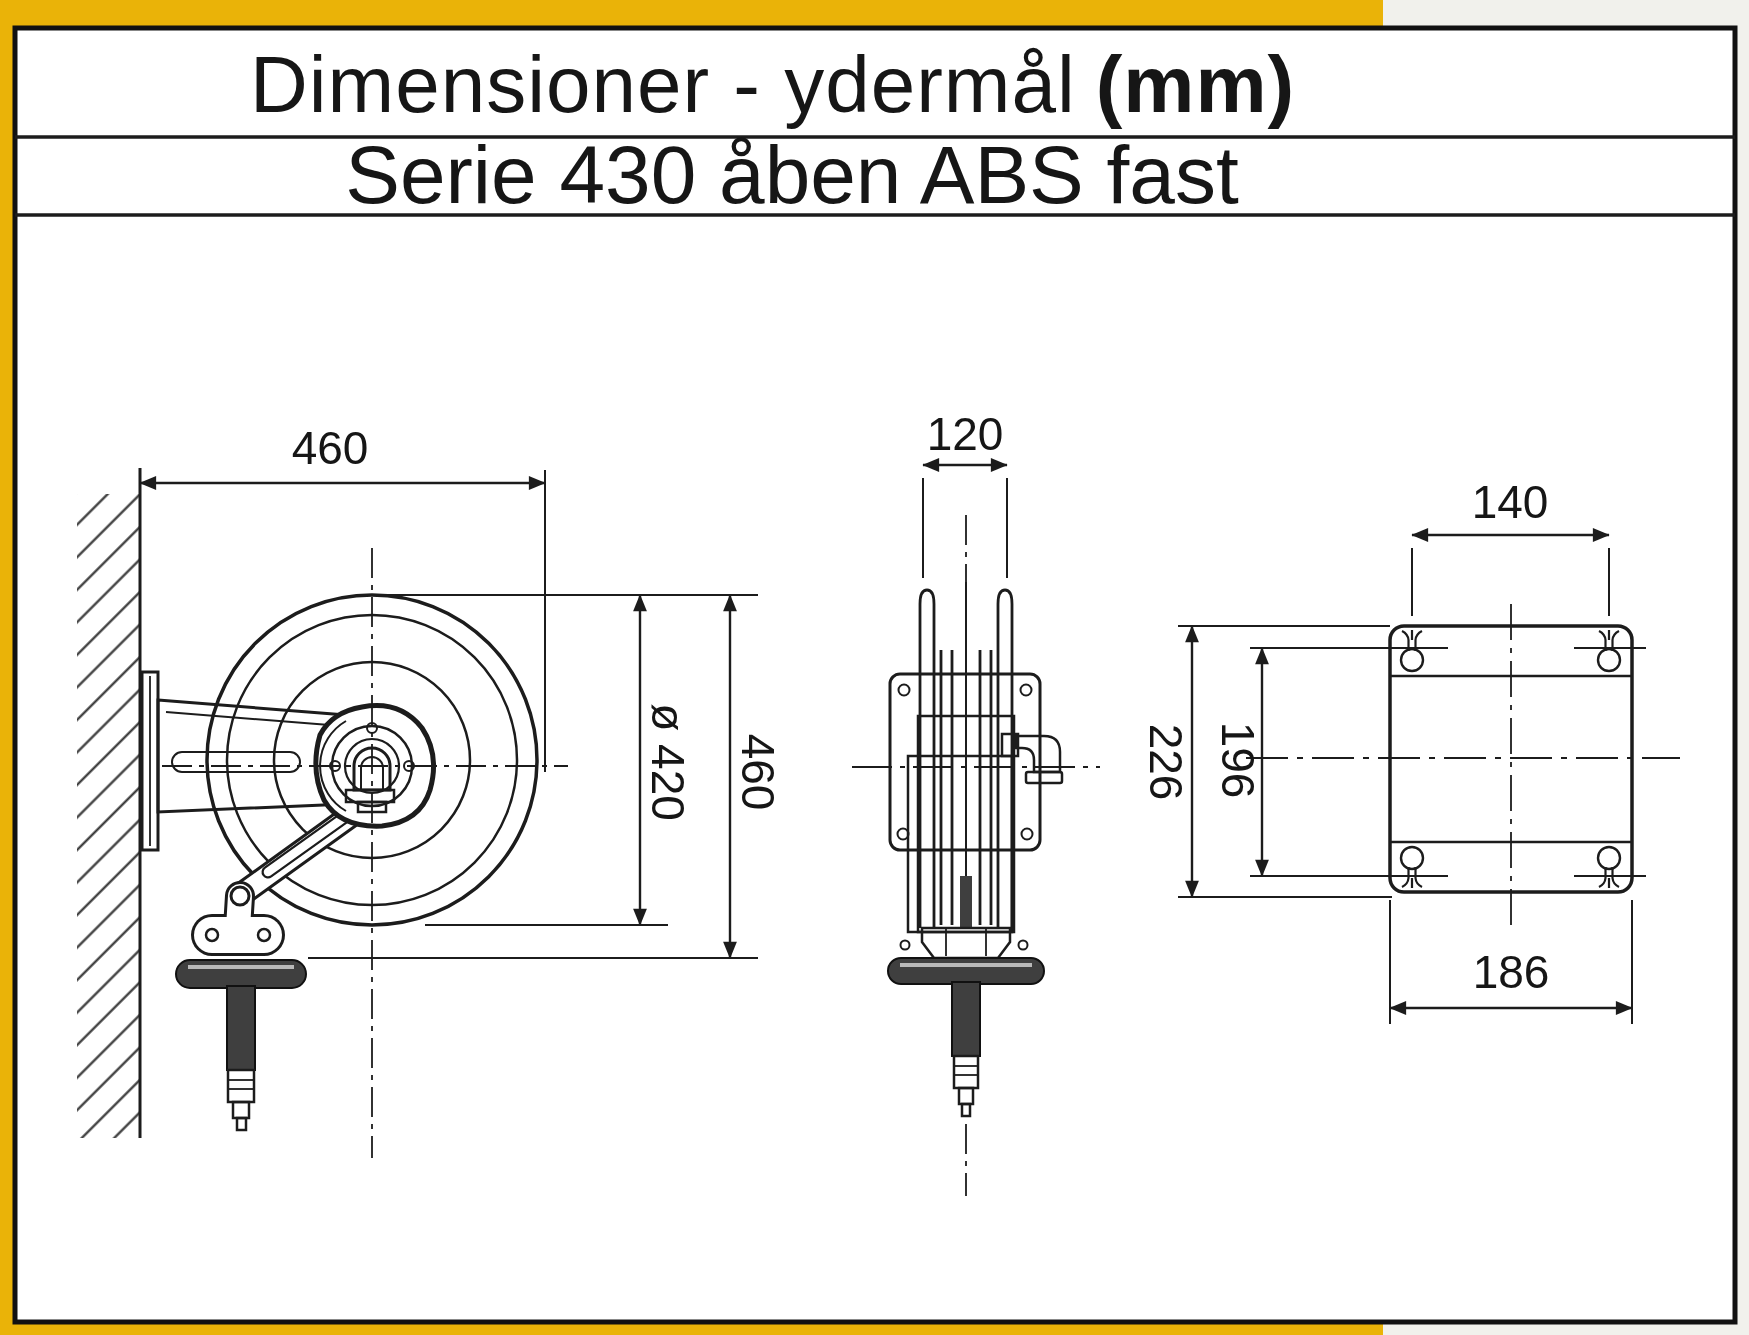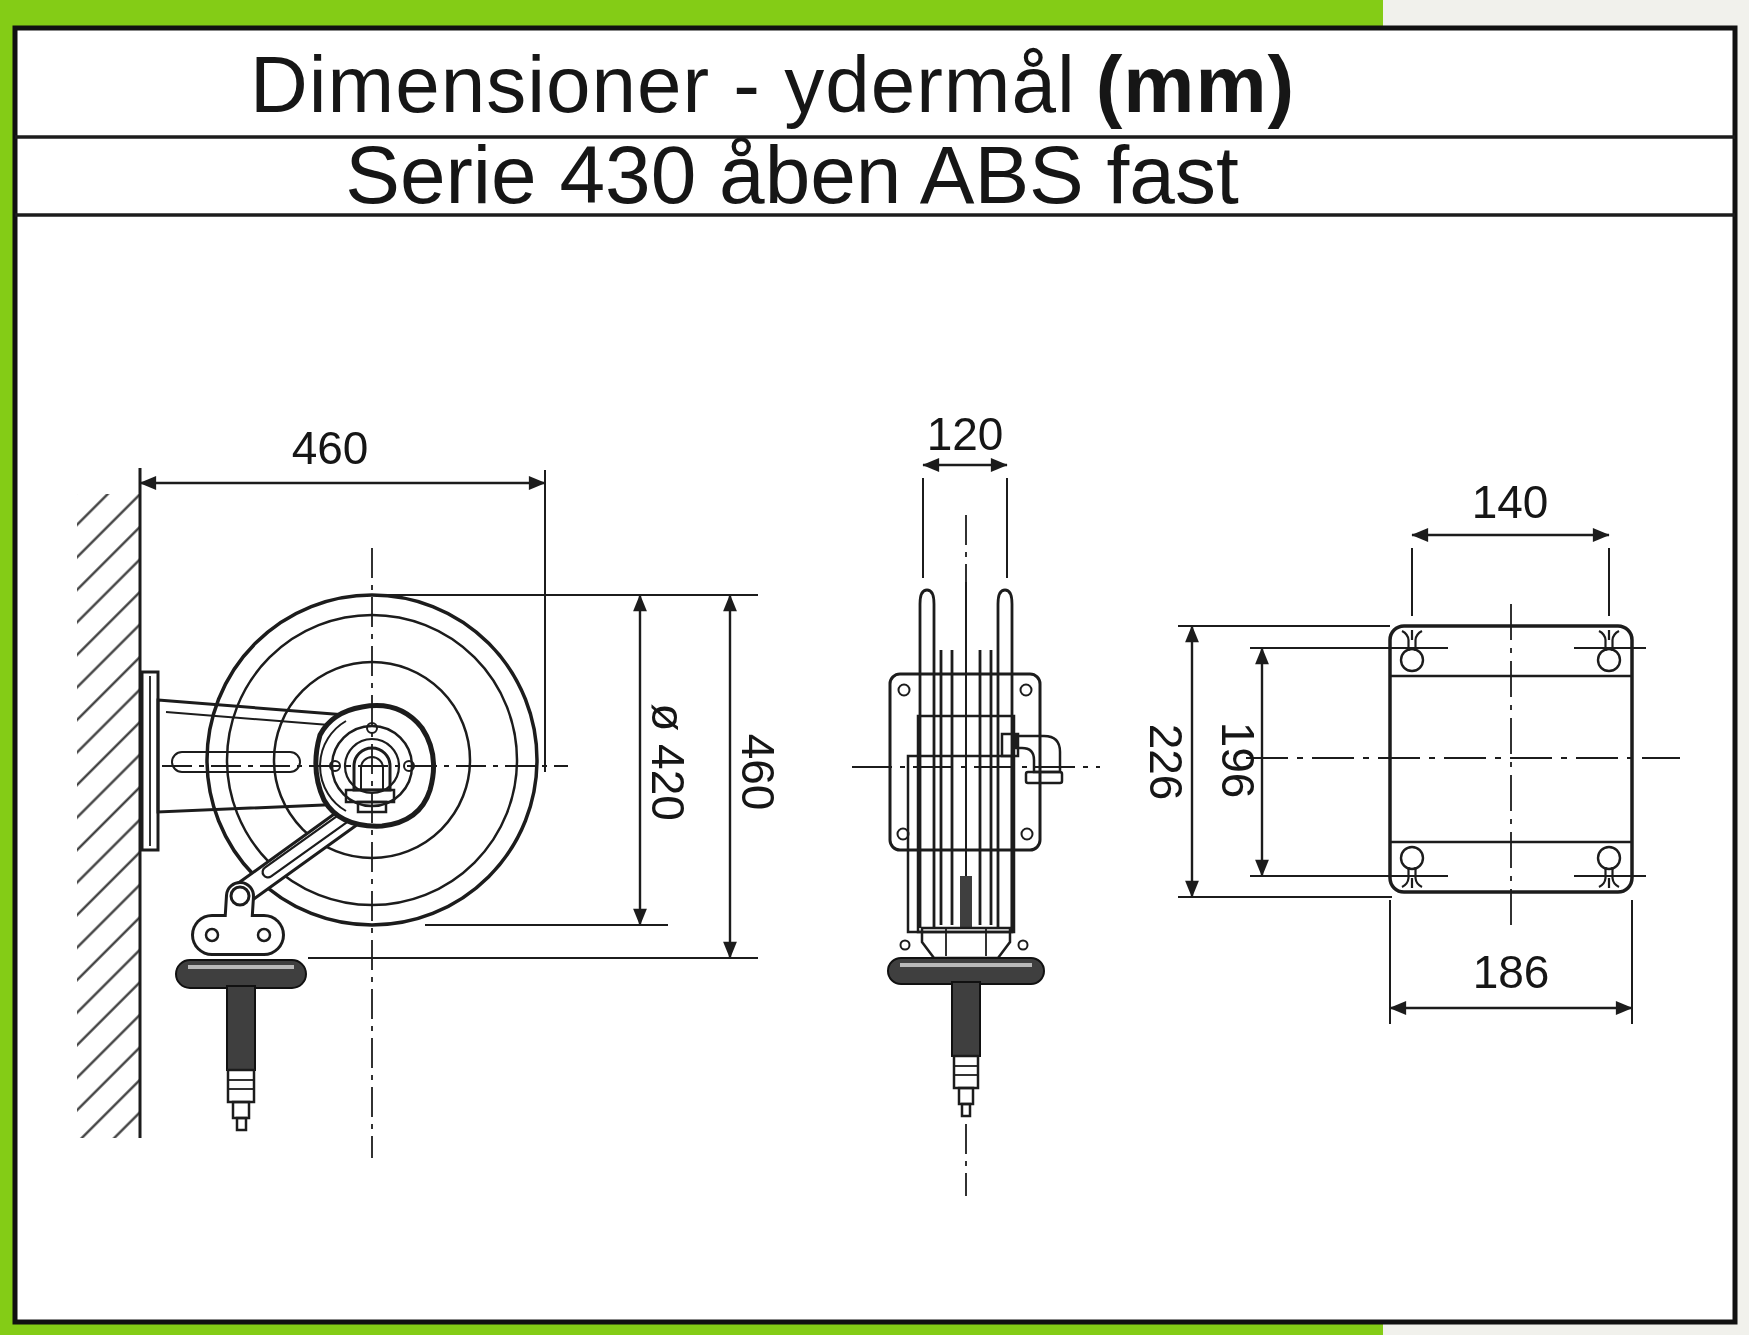--- a/index.html
+++ b/index.html
@@ -1,16 +1,16 @@
 <!DOCTYPE html>
 <html><head>
 <meta charset="utf-8">
 <style>
   html,body{margin:0;padding:0;background:#f1f1ec;}
-  .sheet{position:relative;width:1383px;height:1335px;background:#84cc16;font-family:"Liberation Sans",sans-serif;}
+  .sheet{position:relative;width:1383px;height:1335px;background:#eab308;font-family:"Liberation Sans",sans-serif;}
   svg{position:absolute;left:0;top:0;}
   text{fill:#161616;}
   .t-title{font-size:80px;letter-spacing:1px;}
   .t-title-unit{font-weight:bold;}
   .t-sub{font-size:82px;}
   .t-dim{font-size:46px;}
   .ln{stroke:#1c1c1c;fill:none;}
 </style>
 </head>
 <body>

